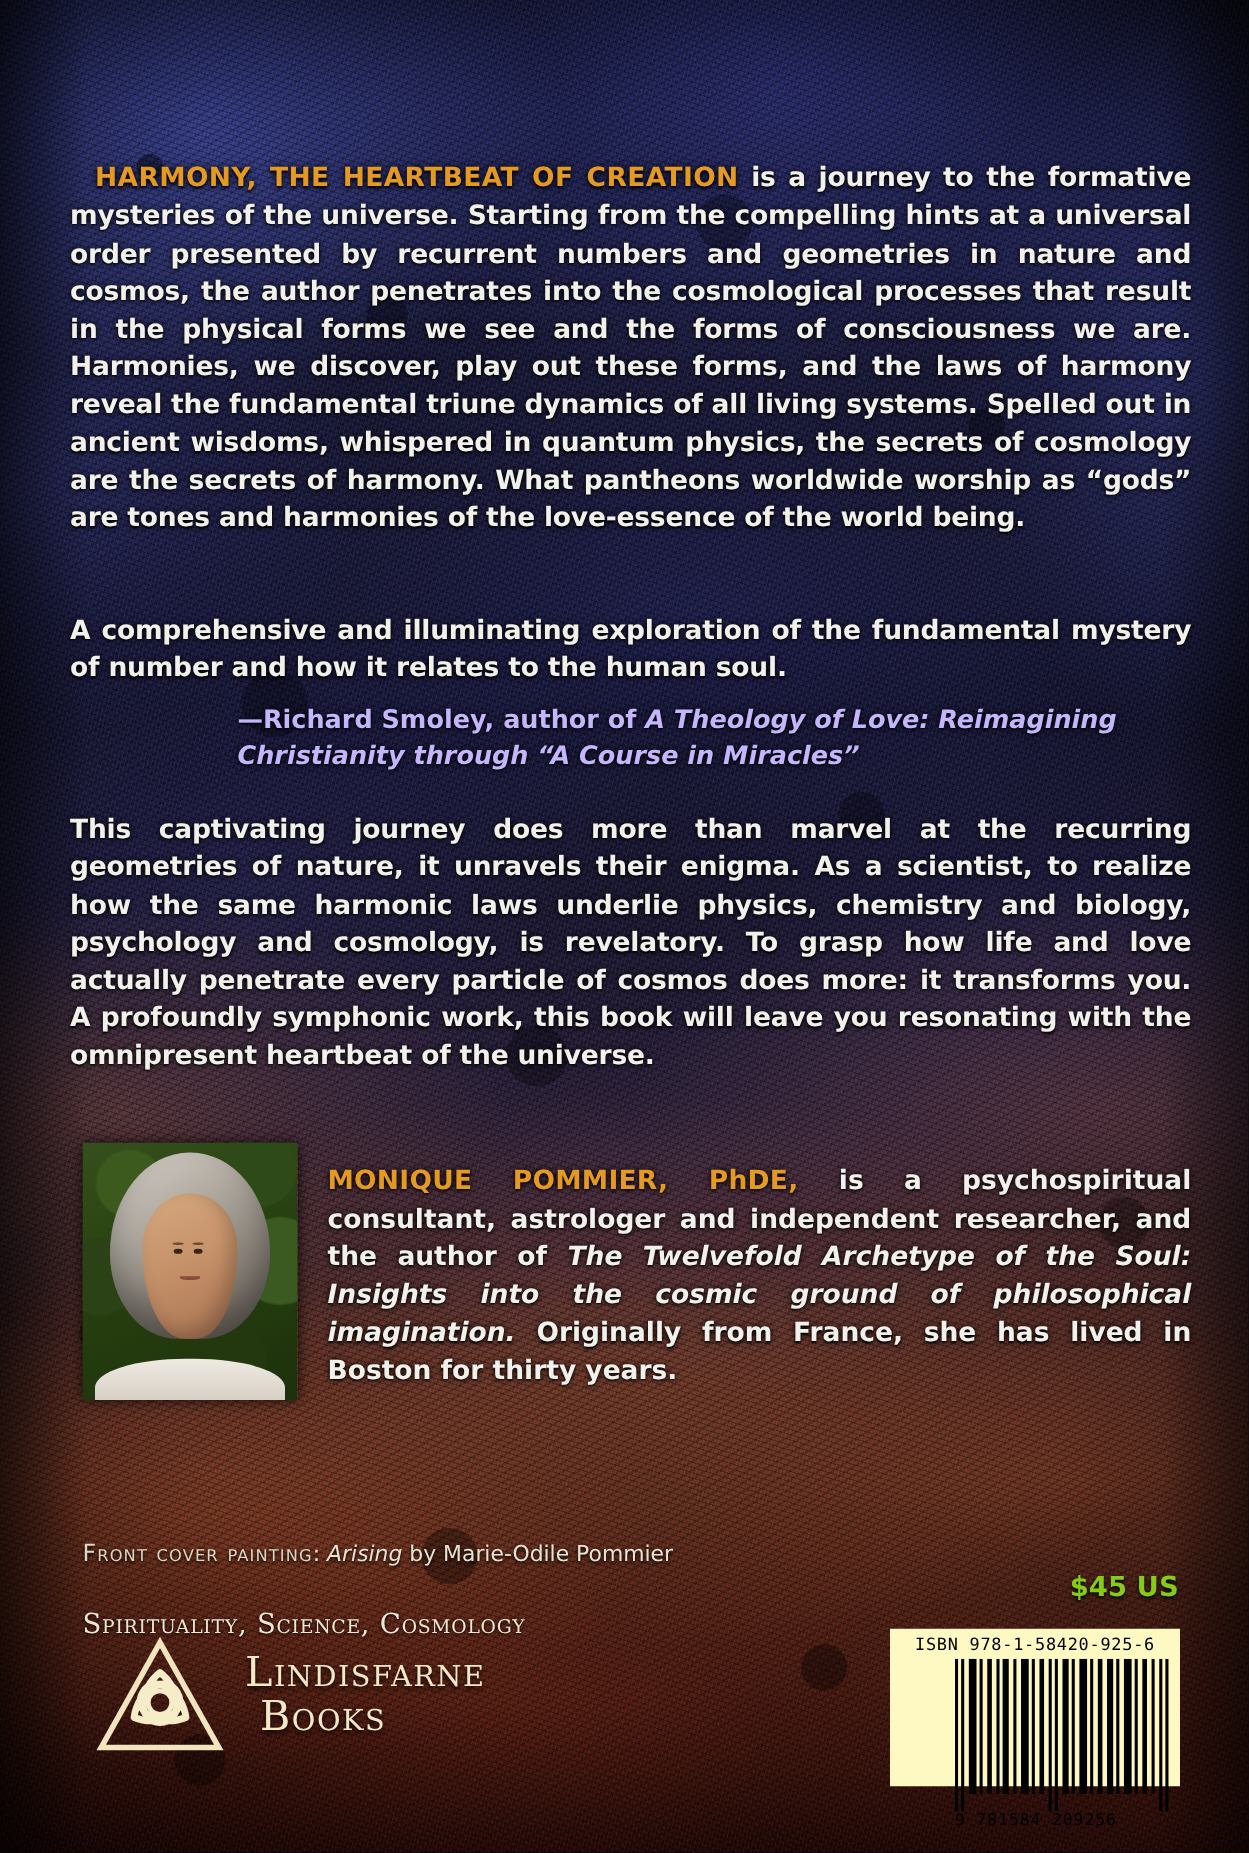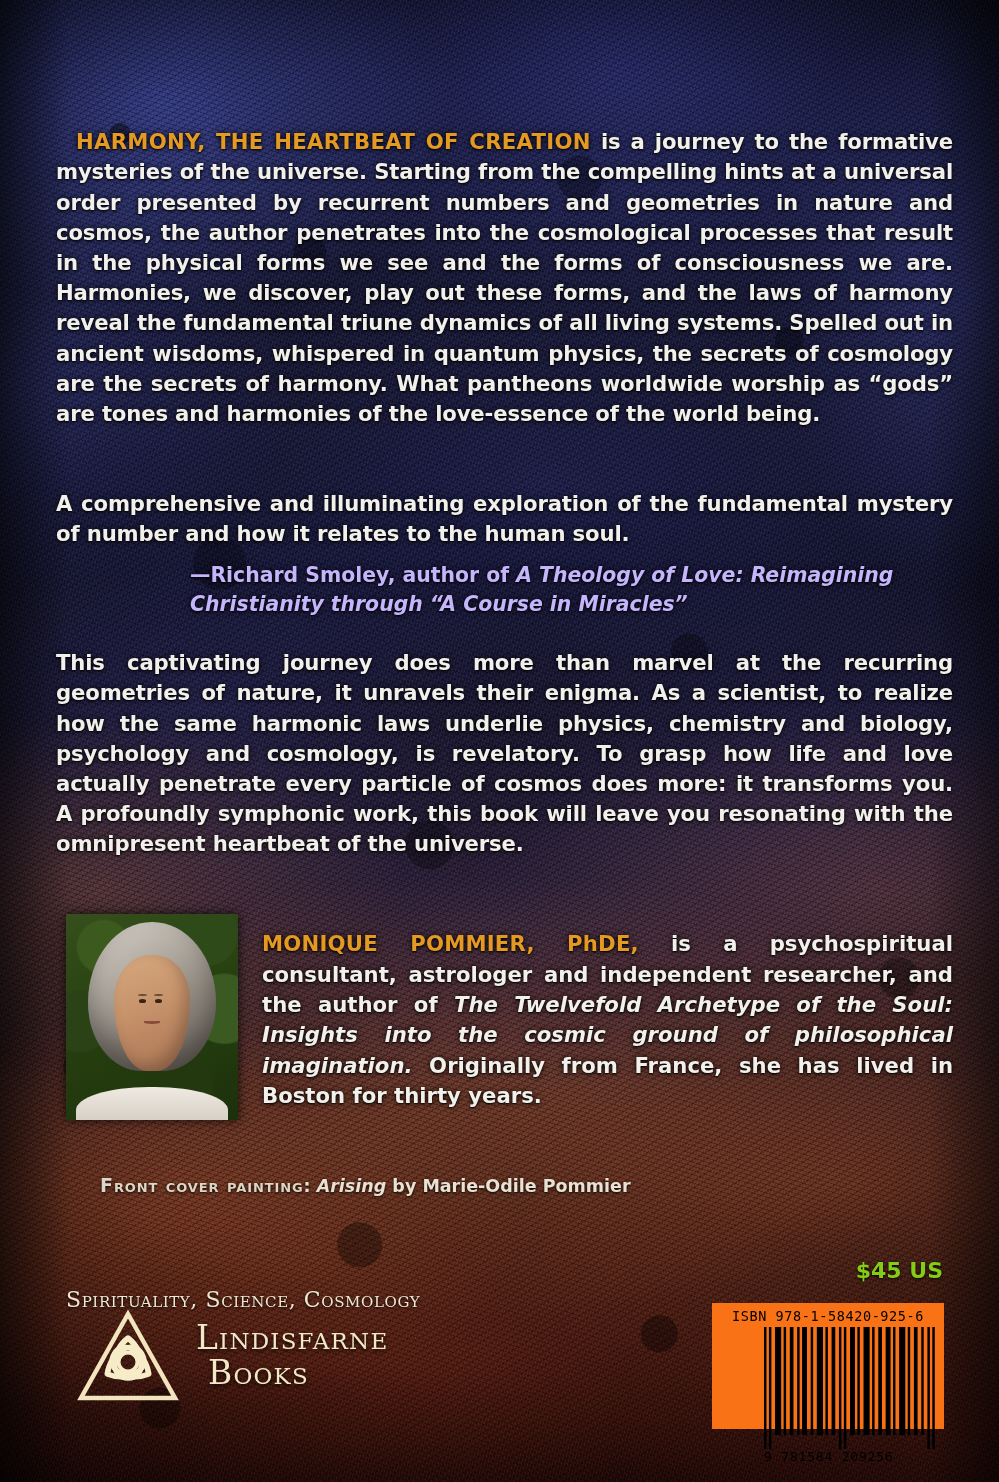--- a/index.html
+++ b/index.html
@@ -224,27 +224,26 @@
   .author-name {
     color: #e49a22;
     font-weight: 700;
     letter-spacing: 0.2px;
   }
 
   
   .credit-line {
     position: absolute;
     left: 66px;
-    top: 1174px;
+    top: 1232px;
     color: #e9e2d2;
     font-family: "DejaVu Sans", "Liberation Sans", sans-serif;
     font-size: 17.5px;
-    font-weight: 700;
+    font-weight: 400;
     text-shadow: 0 1px 3px rgba(0,0,0,0.95);
-    margin-left: 34px;
   }
   .credit-label {
     font-variant: small-caps;
     font-size: 19px;
     letter-spacing: 0.9px;
     color: #ded6c4;
   }
   .credit-line em { font-style: italic; }
 
   .subject-line {
@@ -293,21 +292,21 @@
   .logo-words .l1 { font-size: 33px; letter-spacing: 1.2px; display: block; }
   .logo-words .l2 { font-size: 33px; letter-spacing: 1.2px; display: block; padding-left: 12px; }
 
   
   .barcode-box {
     position: absolute;
     left: 712px;
     top: 1303px;
     width: 232px;
     height: 126px;
-    background: #f97316;
+    background: #fef9c3;
     padding: 5px 8px;
     box-sizing: border-box;
     display: flex;
     flex-direction: column;
   }
   .bc-isbn {
     font-family: "DejaVu Sans Mono", "Liberation Mono", monospace;
     font-size: 13.5px;
     letter-spacing: 0.6px;
     color: #000;

